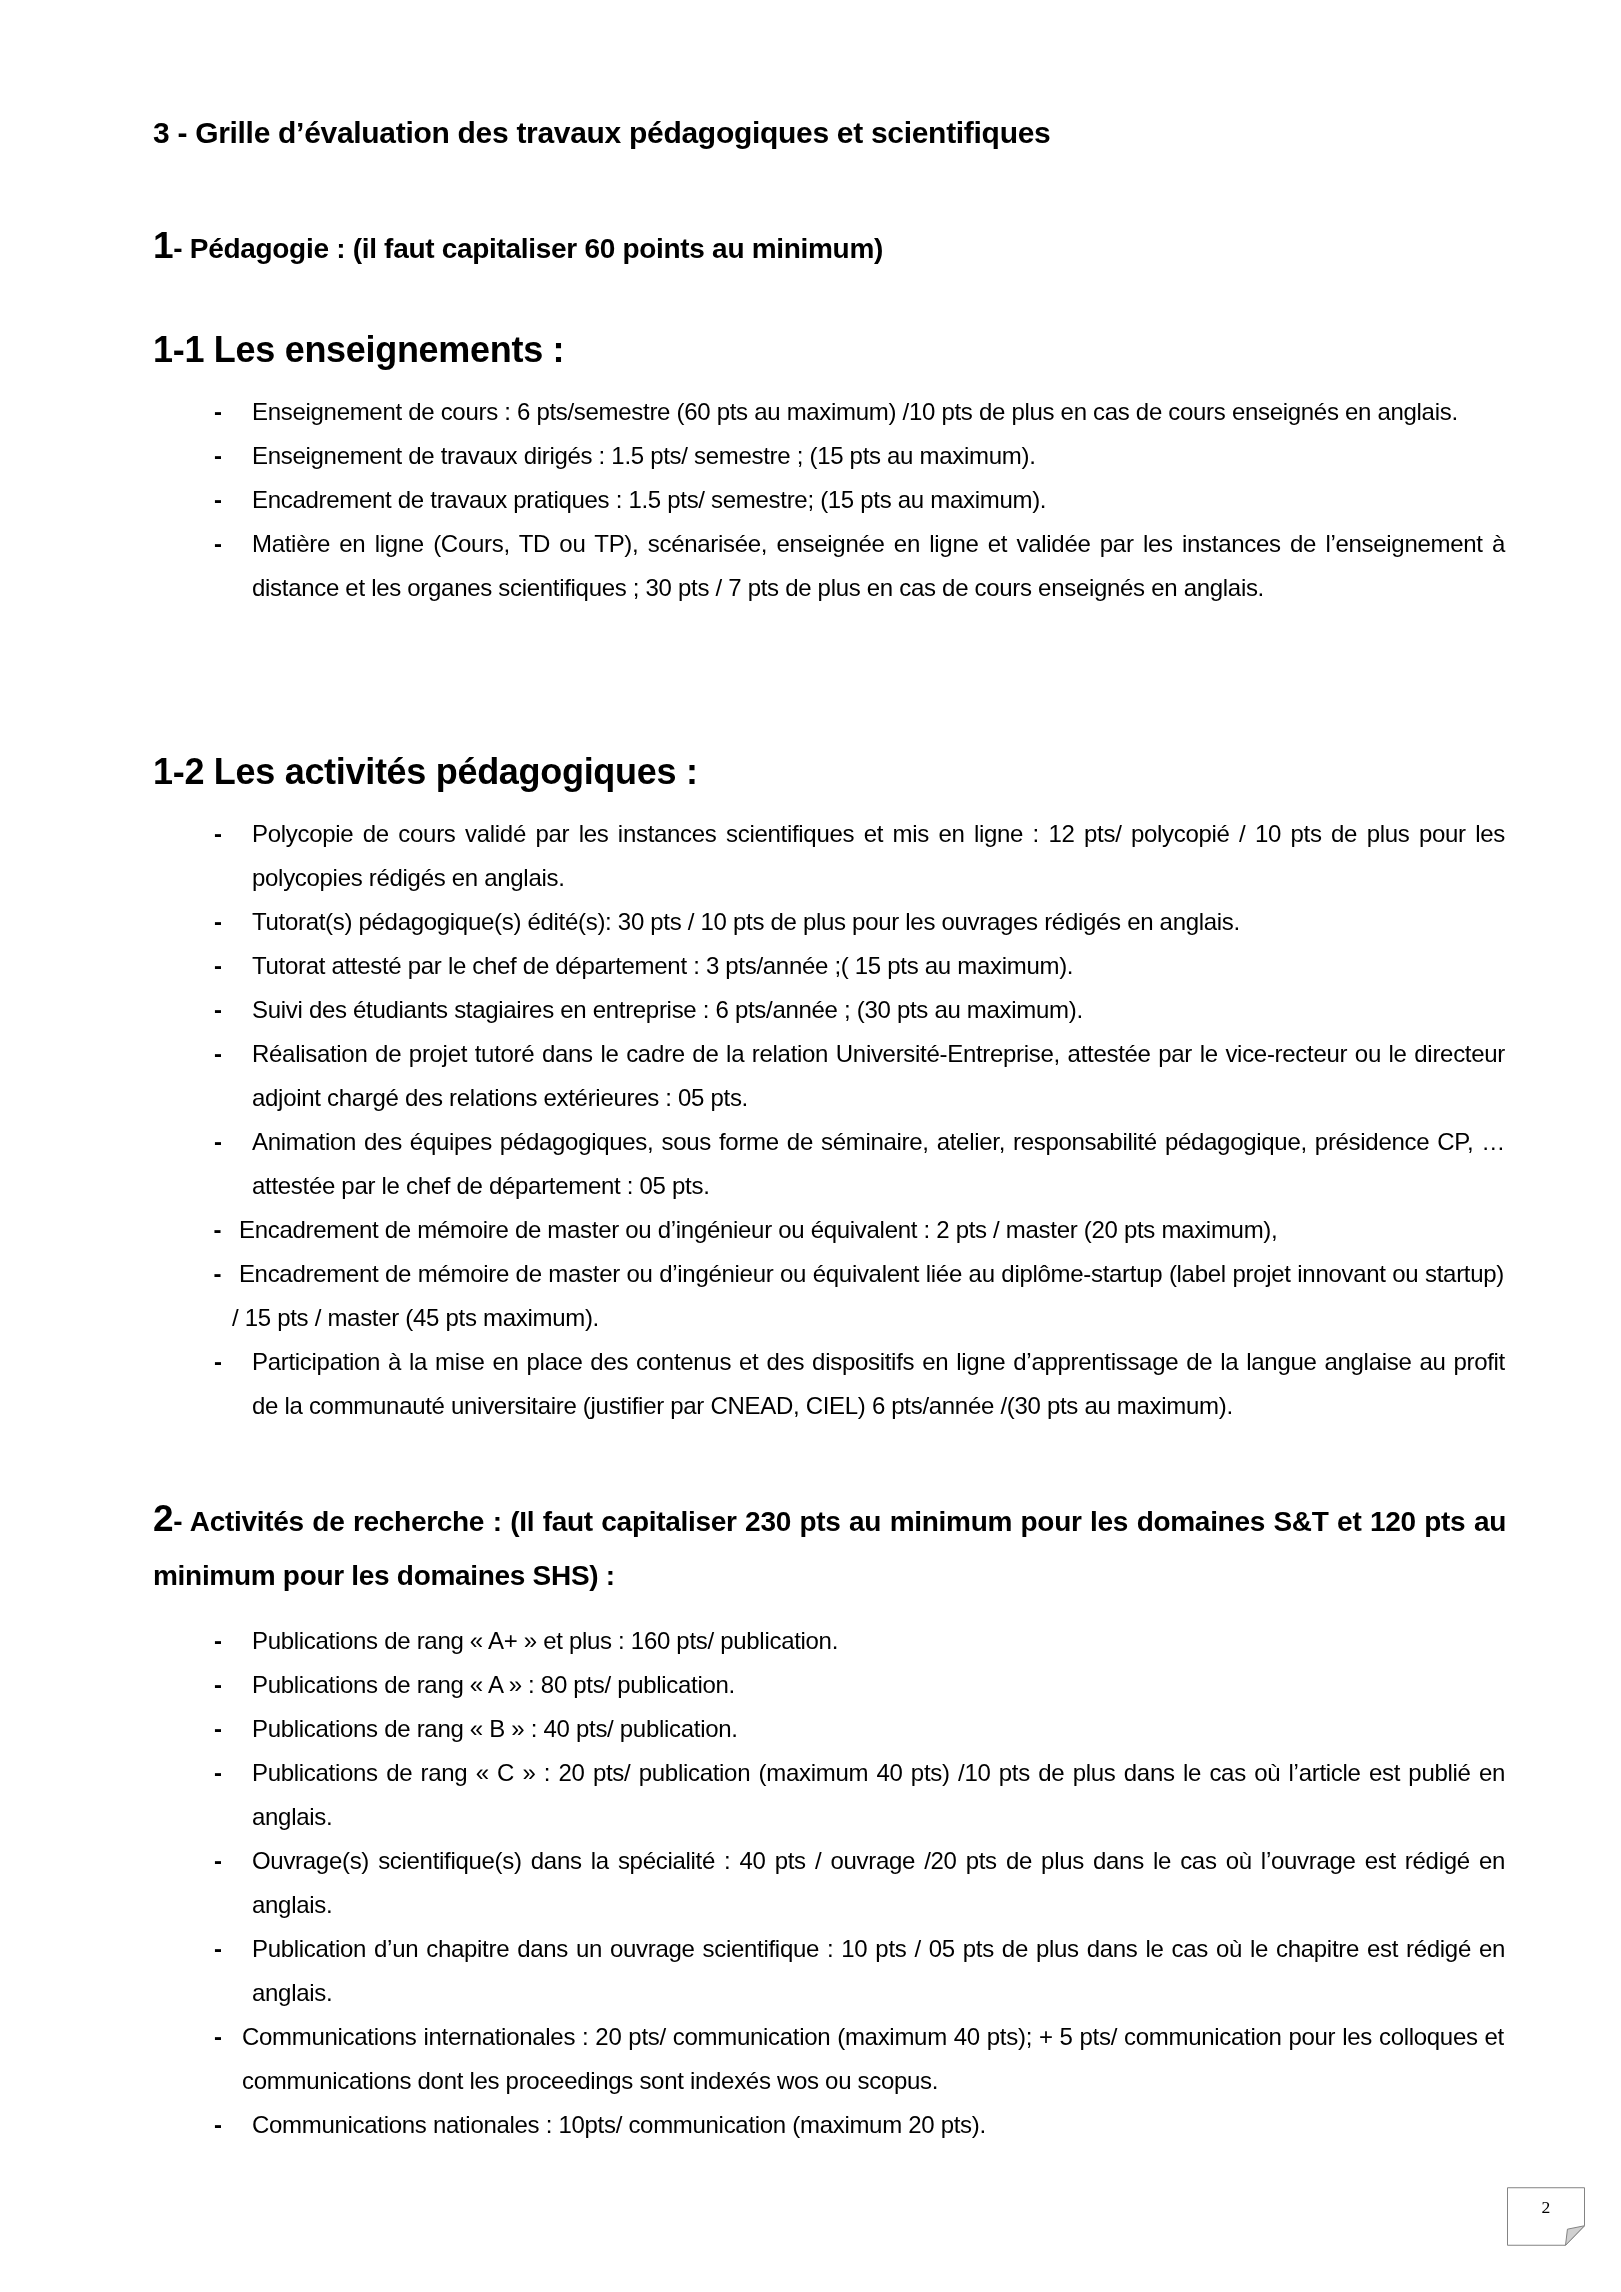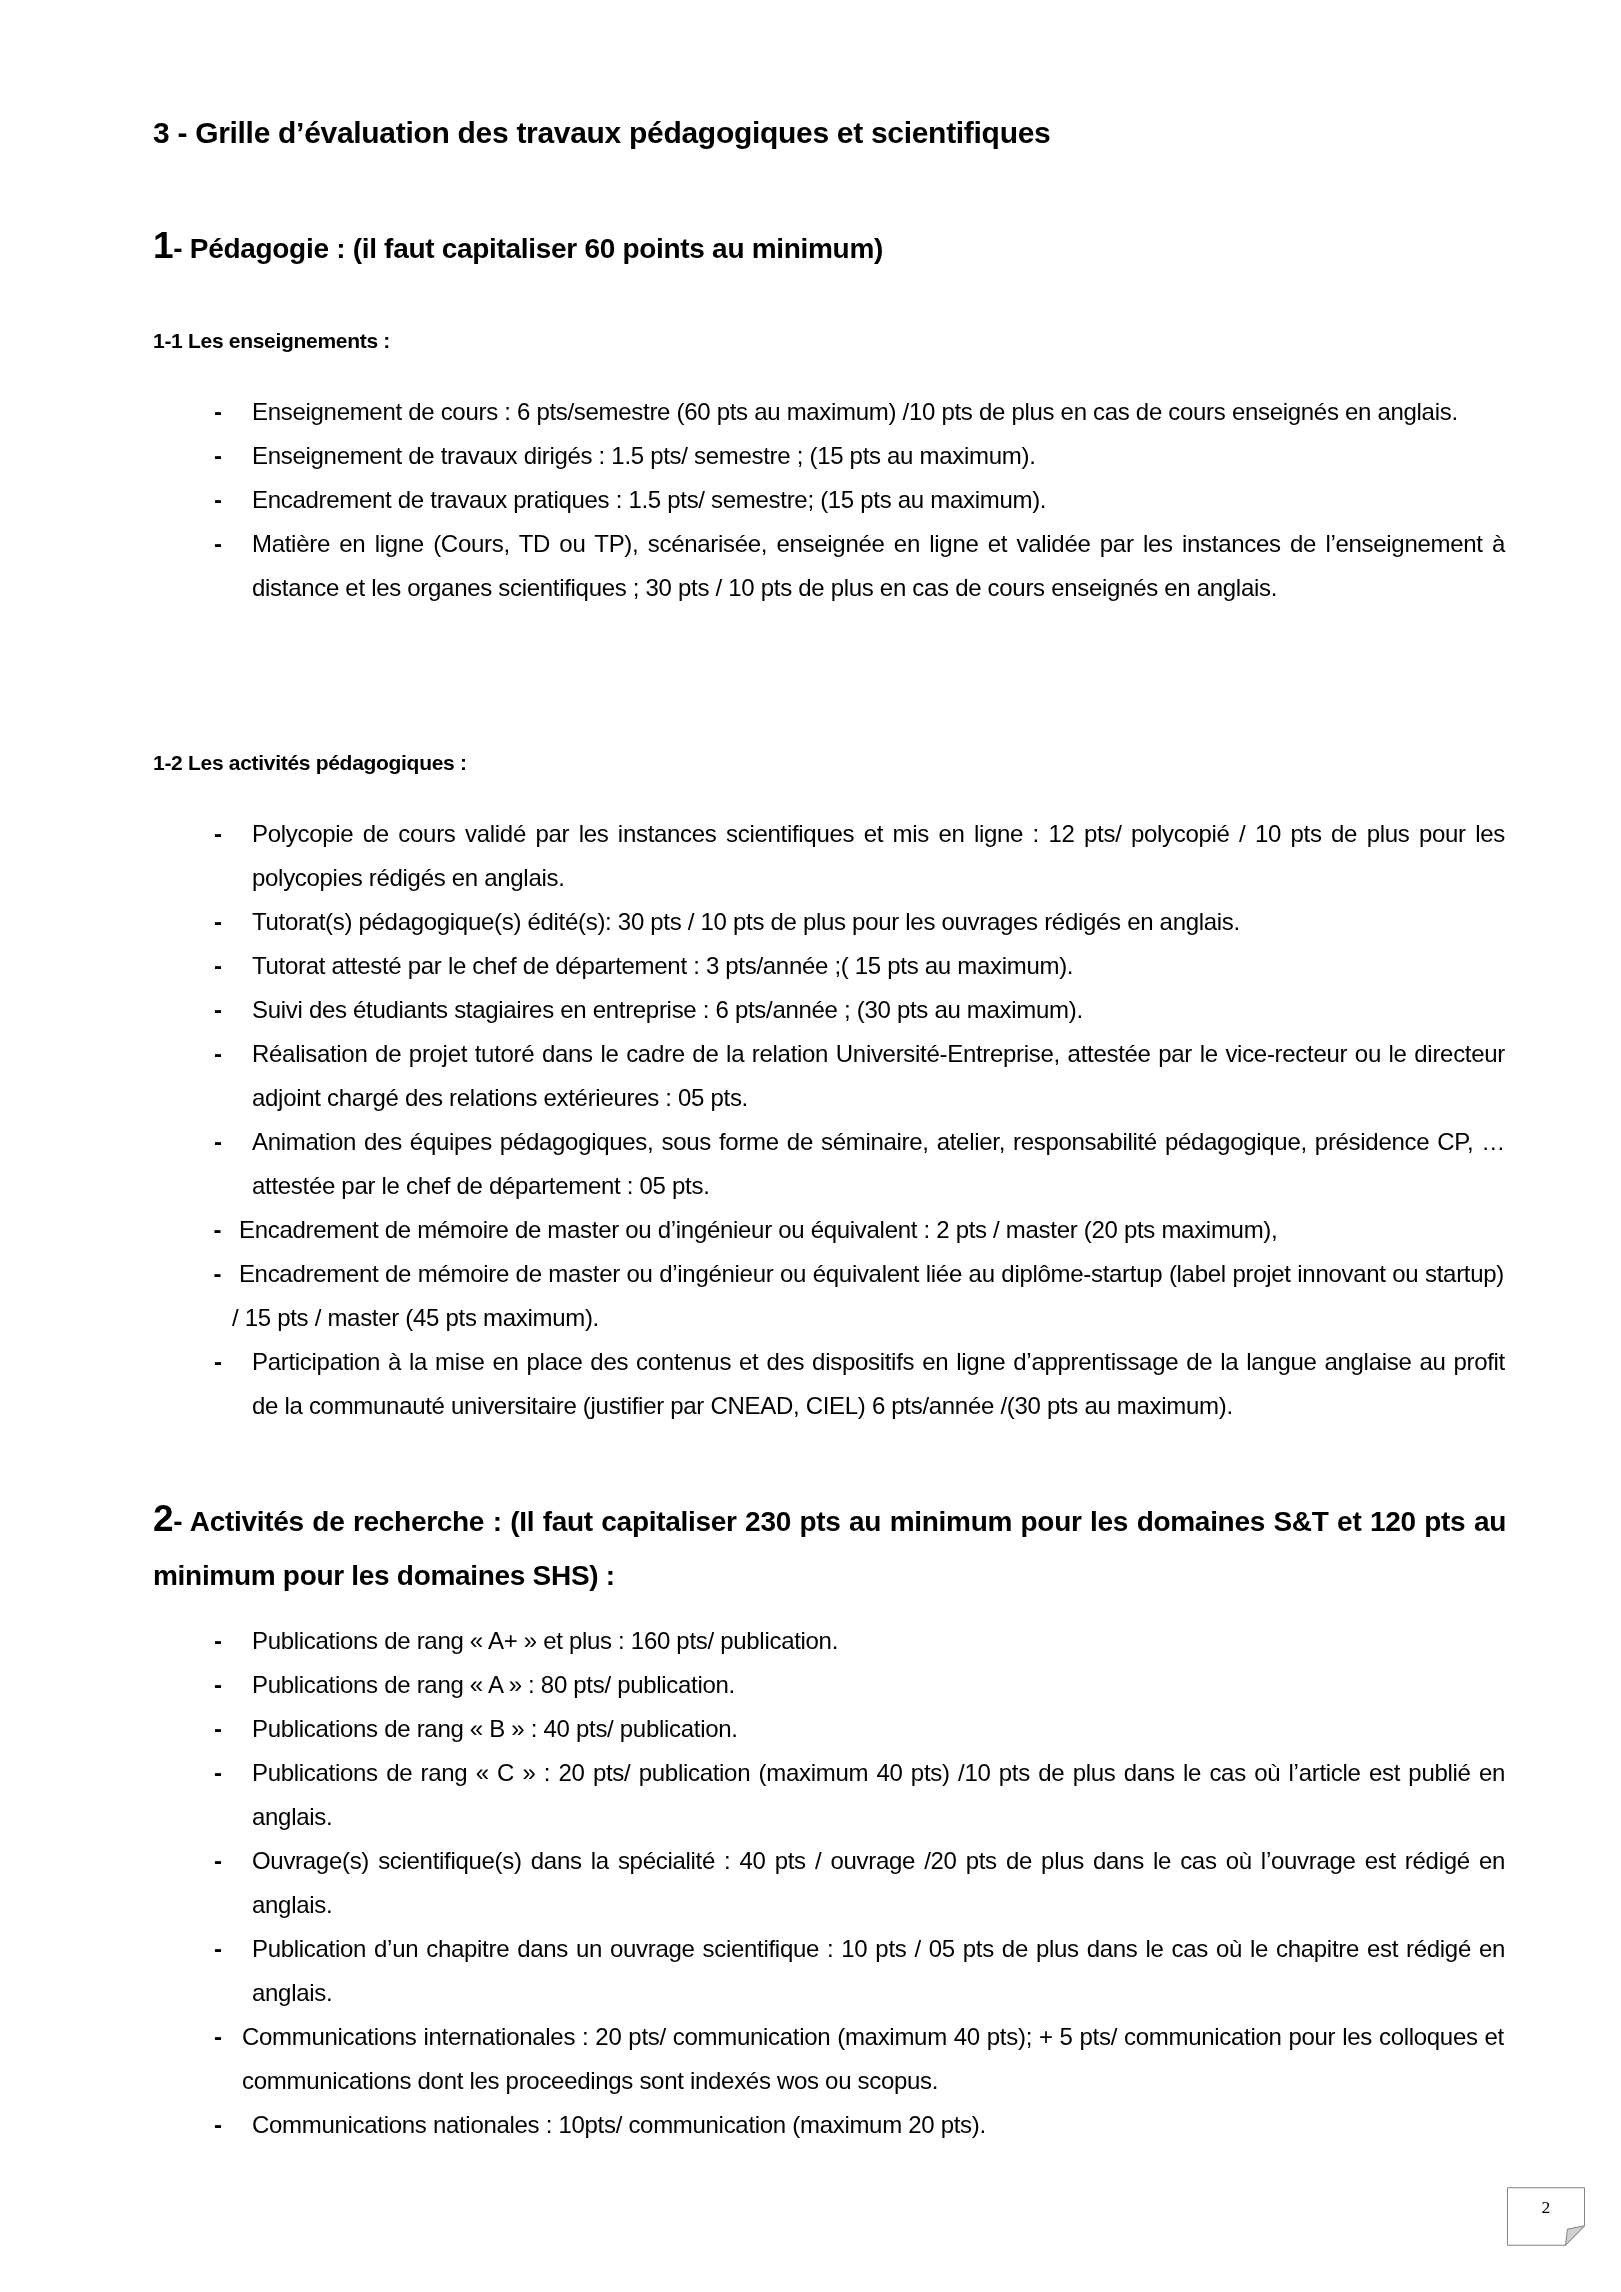--- a/index.html
+++ b/index.html
@@ -3,21 +3,21 @@
 <meta charset="utf-8">
 <style>
   html, body { margin: 0; padding: 0; background: #ffffff; }
   body { width: 1621px; height: 2293px; position: relative; overflow: hidden;
          font-family: "Liberation Sans", "DejaVu Sans", sans-serif; color: #000; }
   .page { position: absolute; left: 0; top: 0; width: 1284px; height: 2293px; background: #fff; }
   .h { position: absolute; left: 153px; font-weight: bold; white-space: nowrap; letter-spacing: -0.3px; }
   .h-title { top: 116px; font-size: 30px; }
   .h-sec1 { top: 225px; font-size: 28px; }
   .h-sec1 .num, .h-sec2 .num { font-size: 37px; }
-  .h-sub { font-size: 21px; text-align: center; }
+  .h-sub { font-size: 36px; text-align: center; }
   .h-sub11 { top: 329px; }
   .h-sub12 { top: 751px; }
   .h-sec2 { top: 1492px; left: 153px; width: 1353px; font-size: 28px; white-space: normal;
             line-height: 54px; text-align: justify; text-align-last: left; }
   ul.bl { position: absolute; left: 0; margin: 0; padding: 0; list-style: none; width: 1621px; }
   ul.bl li { position: relative; font-size: 24px; line-height: 44px; letter-spacing: -0.3px;
              text-align: justify; }
   ul.bl li .dash { position: absolute; font-weight: bold; }
   ul.bl li .txt { display: block; }
   
@@ -59,21 +59,21 @@
       <li class="std">
         <span class="dash">-</span>
         <span class="txt"><span>Enseignement de travaux dirigés : </span><b>1.5 pts/ semestre</b><span> ; </span><b>(15 pts au maximum).</b></span>
       </li>
       <li class="std">
         <span class="dash">-</span>
         <span class="txt"><span>Encadrement de travaux pratiques : </span><b>1.5 pts/ semestre</b><span>; </span><b>(15 pts au maximum)</b><span>.</span></span>
       </li>
       <li class="std">
         <span class="dash">-</span>
-        <span class="txt"><span>Matière en ligne (Cours, TD ou TP), scénarisée, enseignée en ligne et validée par les instances de l’enseignement à distance et les organes scientifiques </span><b>; 30 pts / 10 pts de plus</b><span> en cas de cours enseignés en anglais.</span></span>
+        <span class="txt"><span>Matière en ligne (Cours, TD ou TP), scénarisée, enseignée en ligne et validée par les instances de l’enseignement à distance et les organes scientifiques </span><b>; 30 pts / 7 pts de plus</b><span> en cas de cours enseignés en anglais.</span></span>
       </li>
     </ul>
 
   <div class="h h-sub h-sub12">1-2  Les activités pédagogiques :</div>
 
   <ul class="bl" id="list2">
       <li class="std">
         <span class="dash">-</span>
         <span class="txt"><span>Polycopie de cours validé par les instances scientifiques et mis en ligne : 12 </span><b>pts/ polycopié  / 10 pts de plus</b><span> pour les polycopies rédigés en anglais.</span></span>
       </li>

